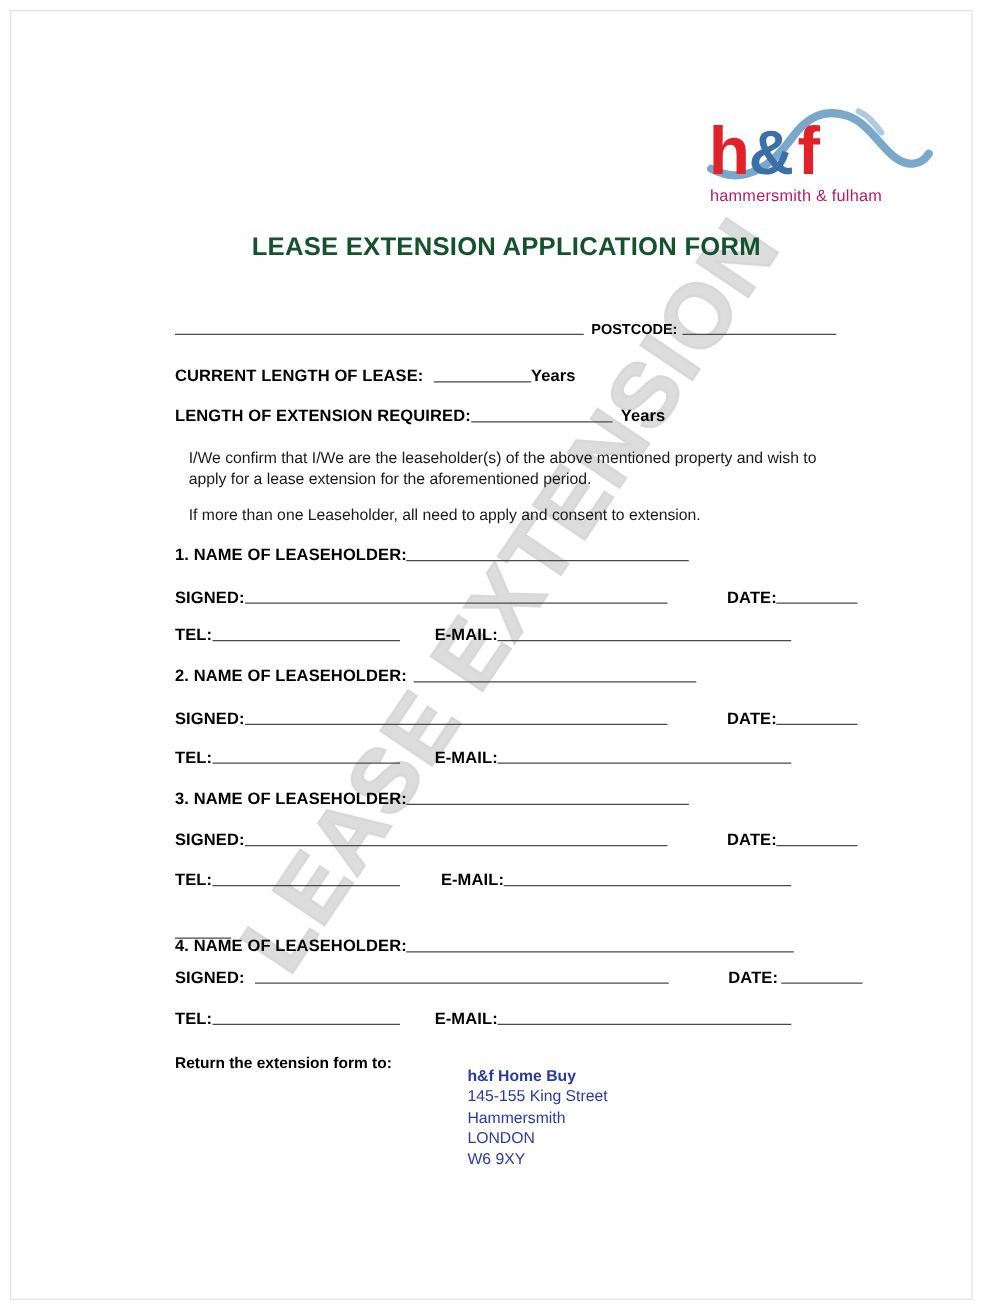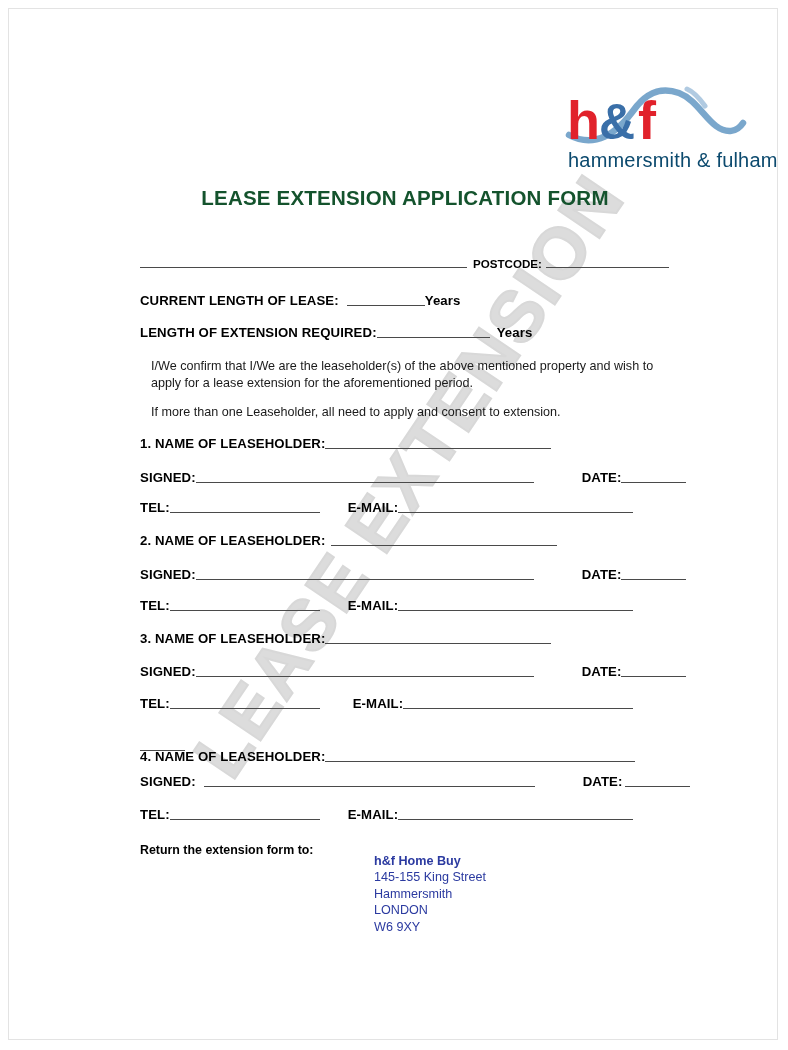--- a/index.html
+++ b/index.html
@@ -62,23 +62,23 @@
     top: 74px;
     width: 186px;
     height: 92px;
     z-index: 3;
   }
   .logo svg { display: block; }
   .logo-tagline {
     position: absolute;
     left: 7px;
     top: 66px;
-    font-size: 20px;
+    font-size: 13px;
     font-weight: normal;
-    color: #0c4a6e;
+    color: #be185d;
     letter-spacing: 0.2px;
     white-space: nowrap;
   }
 
   
   .content {
     position: absolute;
     left: 0;
     top: 0;
     width: 770px;

